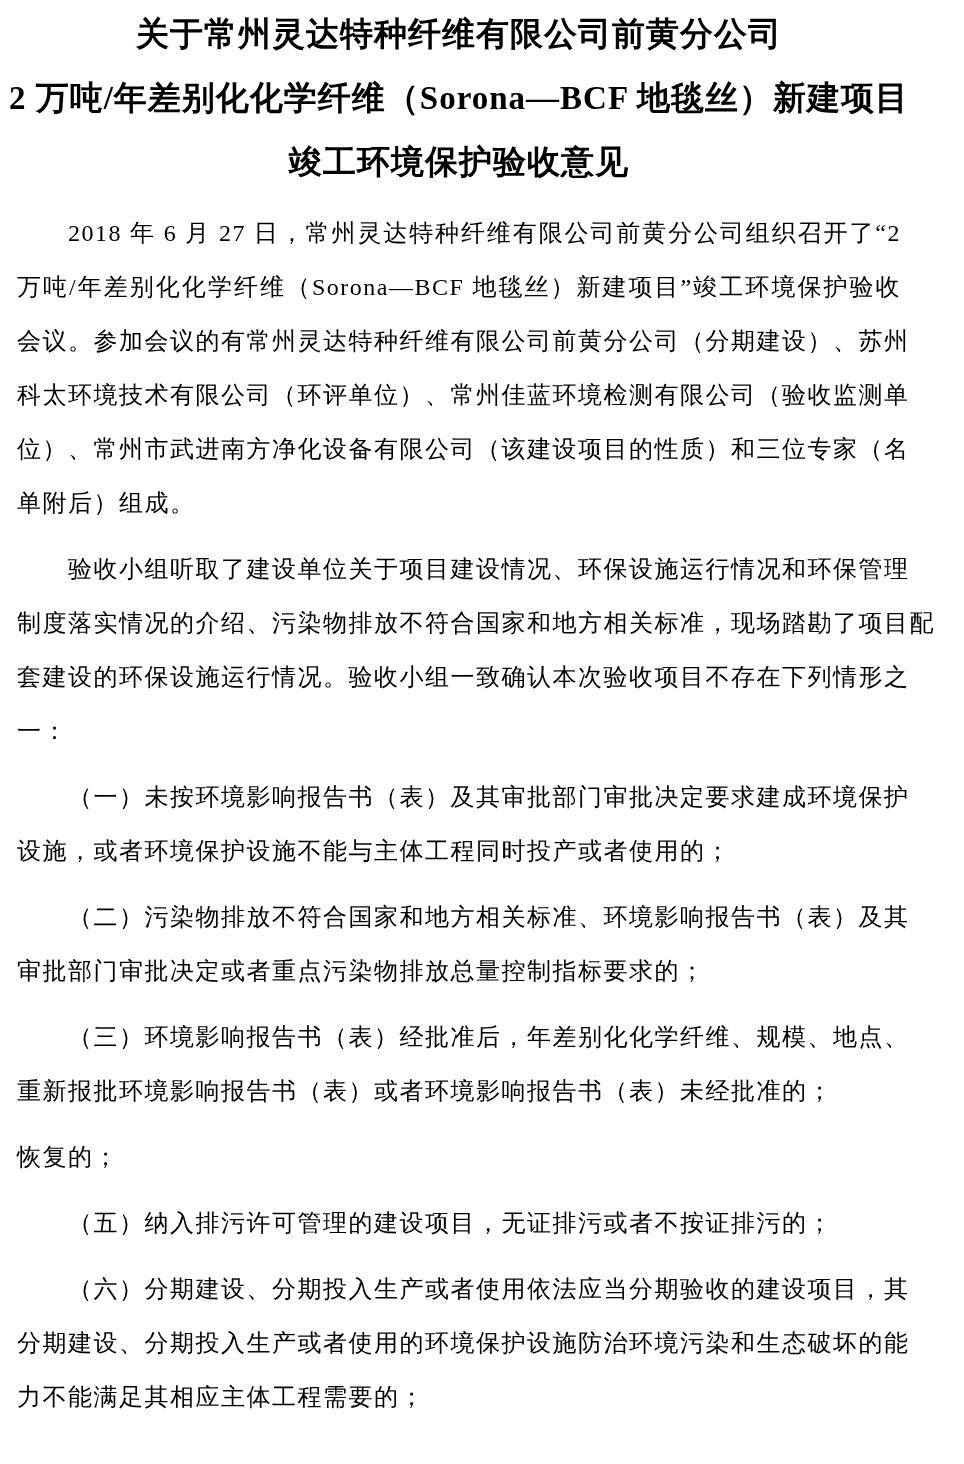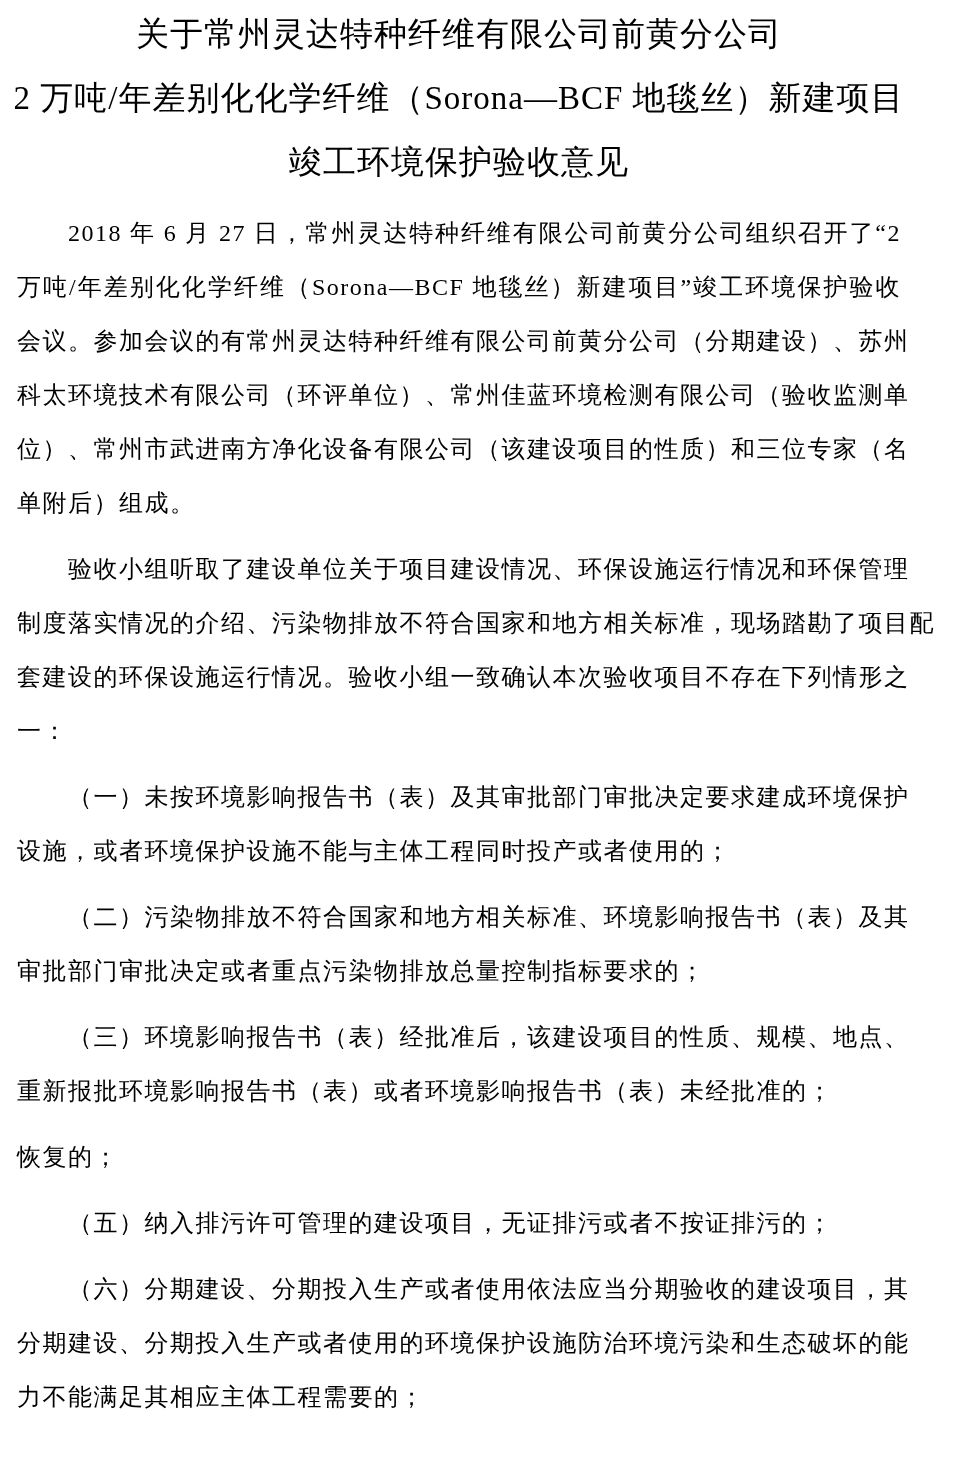--- a/index.html
+++ b/index.html
@@ -13,21 +13,21 @@
     height: 1464px;
     background: #ffffff;
     color: #000000;
     font-family: "Liberation Serif", "DejaVu Serif", serif;
     overflow: hidden;
   }
   .doc-title {
     margin: 0 51px 8px 5px;
     padding-top: 2px;
     text-align: center;
-    font-weight: normal;
+    font-weight: bold;
     font-size: 33px;
     line-height: 64px;
     letter-spacing: 1px;
   }
   .doc-body {
     margin: 0 51px 0 5px;
     font-size: 24px;
     line-height: 54px;
     letter-spacing: 1.5px;
   }
@@ -68,21 +68,21 @@
       </div>
       <div class="para para-2">
         <div class="line first">（一）未按环境影响报告书（表）及其审批部门审批决定要求建成环境保护</div>
         <div class="line last">设施，或者环境保护设施不能与主体工程同时投产或者使用的；</div>
       </div>
       <div class="para para-3">
         <div class="line first">（二）污染物排放不符合国家和地方相关标准、环境影响报告书（表）及其</div>
         <div class="line last">审批部门审批决定或者重点污染物排放总量控制指标要求的；</div>
       </div>
       <div class="para para-4">
-        <div class="line first">（三）环境影响报告书（表）经批准后，该建设项目的性质、规模、地点、</div>
+        <div class="line first">（三）环境影响报告书（表）经批准后，年差别化化学纤维、规模、地点、</div>
         <div class="line last">重新报批环境影响报告书（表）或者环境影响报告书（表）未经批准的；</div>
       </div>
       <div class="para para-5">
         <div class="line last">恢复的；</div>
       </div>
       <div class="para para-6">
         <div class="line first last">（五）纳入排污许可管理的建设项目，无证排污或者不按证排污的；</div>
       </div>
       <div class="para para-7">
         <div class="line first">（六）分期建设、分期投入生产或者使用依法应当分期验收的建设项目，其</div>

